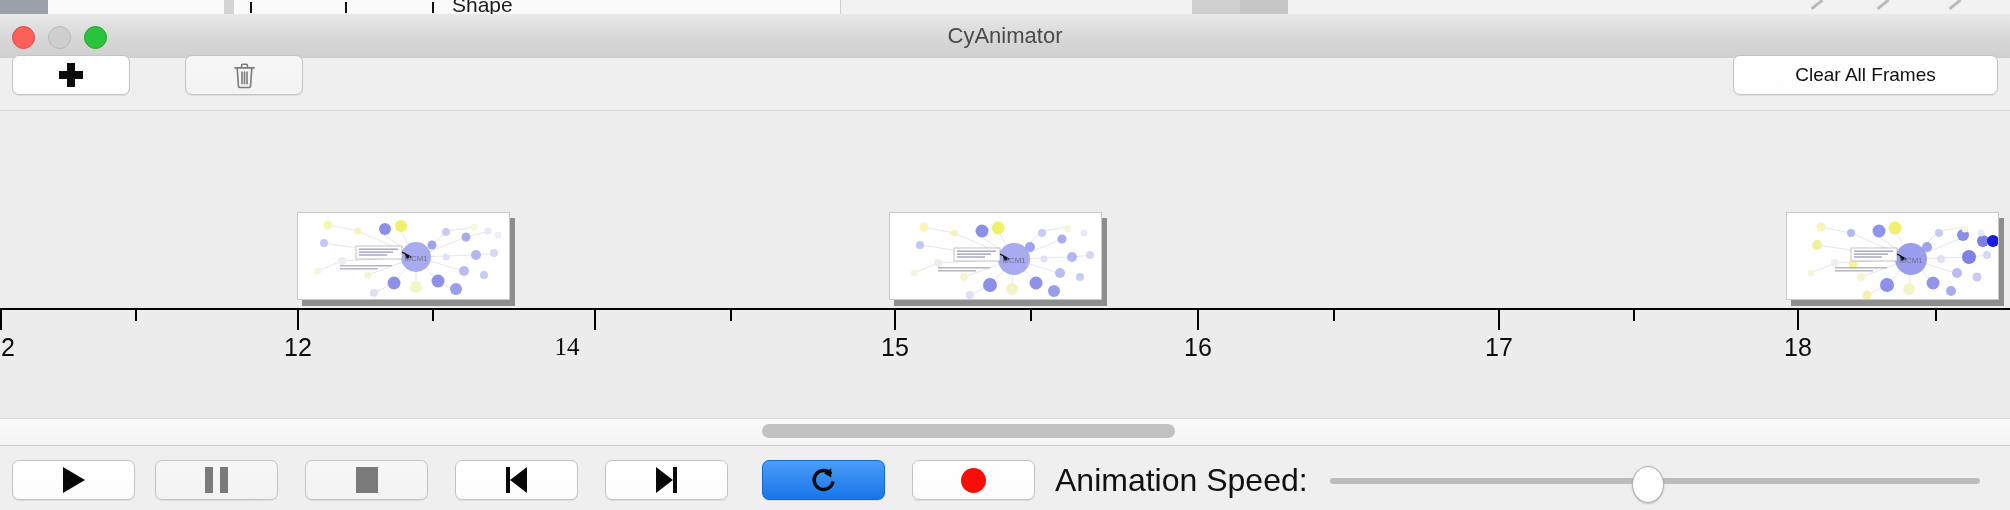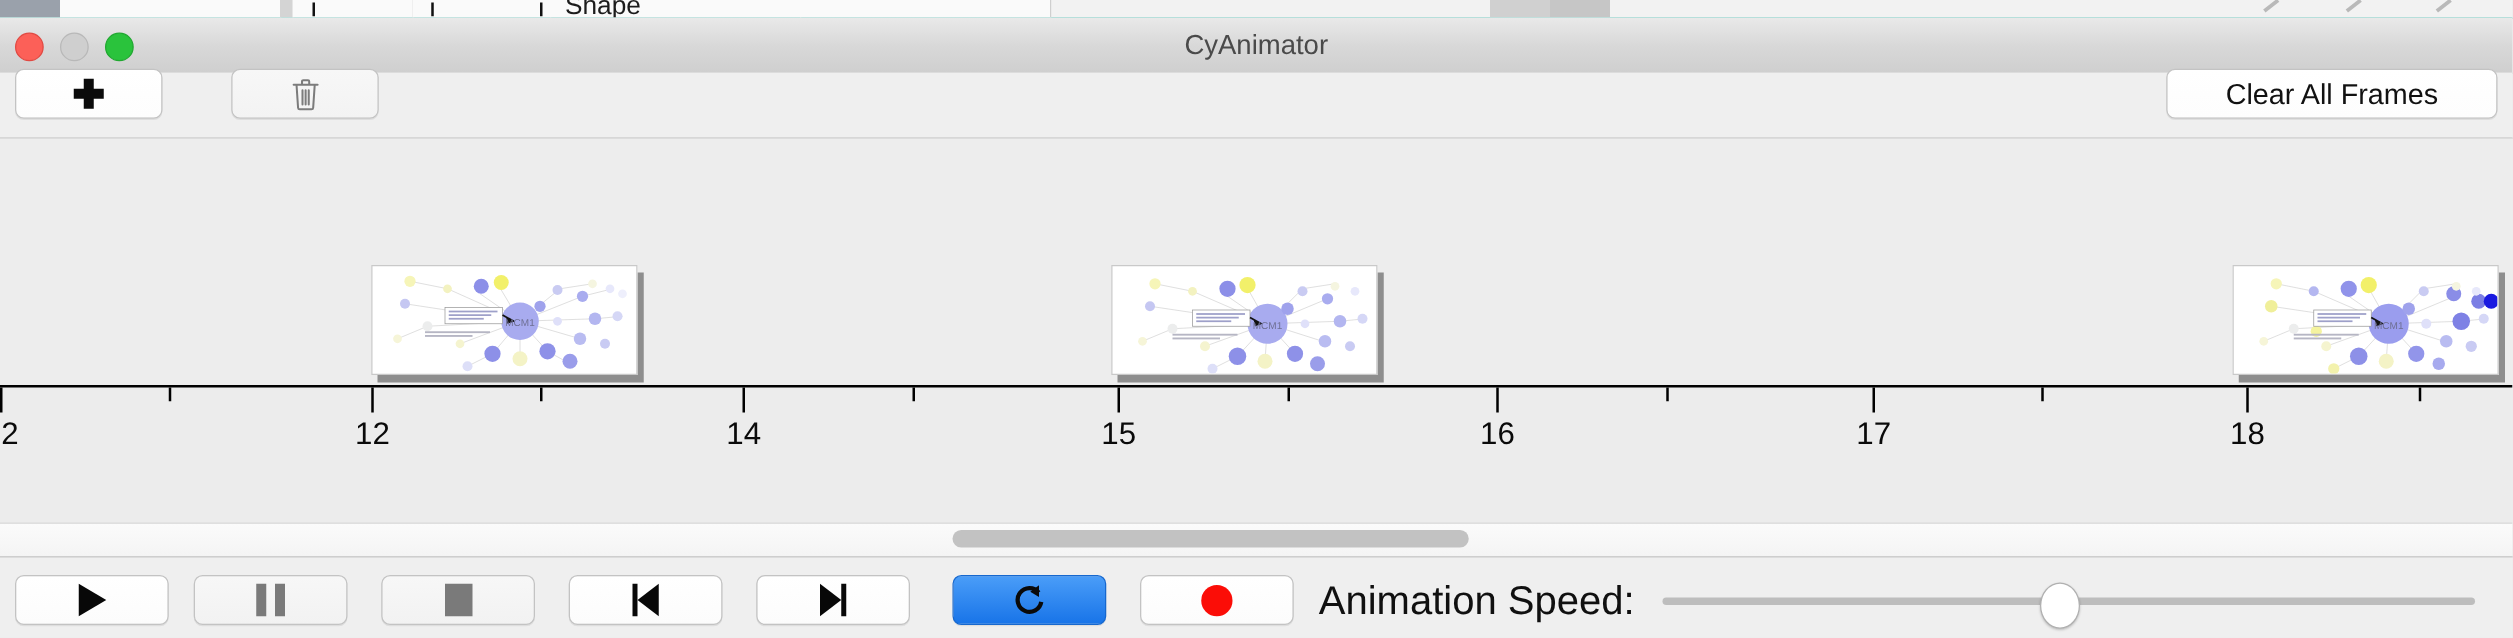--- a/index.html
+++ b/index.html
@@ -38,21 +38,21 @@
   
   .toolbar{position:absolute;left:0;top:58px;width:2010px;height:52px;
     background:#efefef;border-bottom:1px solid #9a9a9a;}
   .btn{position:absolute;border-radius:7px;border:1px solid #c3c3c3;
     box-sizing:border-box;display:flex;align-items:center;justify-content:center;
     box-shadow:0 1px 0 rgba(0,0,0,.07);}
   .btn.on{background:linear-gradient(to bottom,#ffffff,#fdfdfd);}
   .btn.off{background:linear-gradient(to bottom,#f7f7f7,#f3f3f3);}
   .btn-add{left:12px;top:55px;width:118px;height:40px;}
   .btn-del{left:185px;top:55px;width:118px;height:40px;}
-  .btn-clear{left:1733px;top:55px;width:265px;height:40px;font-size:23px;color:#111;}
+  .btn-clear{left:1733px;top:55px;width:265px;height:40px;font-size:19px;color:#111;}
 
   .ico-plus{position:relative;width:26px;height:26px;}
   .ico-plus:before,.ico-plus:after{content:"";position:absolute;background:#0b0b0b;}
   .ico-plus:before{left:9px;top:1px;width:8px;height:24px;}
   .ico-plus:after{left:1px;top:9px;width:24px;height:8px;}
   .ico-trash{width:23px;height:27px;}
 
   
   .timeline{position:absolute;left:0;top:110px;width:2010px;height:198px;
     background:#ededed;border-top:1px solid #d6d6d6;}
@@ -320,21 +320,21 @@
 
   <div class="axis"></div>
   <div id="ticks">
       <div class="tick maj" style="left: 0px;"></div>
       <div class="ticklabel" style="left: 1px;">12</div>
       <div class="tick min" style="left: 135px;"></div>
       <div class="tick maj" style="left: 297px;"></div>
       <div class="ticklabel" style="left: 298px;">12</div>
       <div class="tick min" style="left: 432px;"></div>
       <div class="tick maj" style="left: 594px;"></div>
-      <div class="ticklabel" style="left: 595px;">14</div>
+      <div class="ticklabel" style="left: 567px; font-family: Liberation Serif, serif;">14</div>
       <div class="tick min" style="left: 730px;"></div>
       <div class="tick maj" style="left: 894px;"></div>
       <div class="ticklabel" style="left: 895px;">15</div>
       <div class="tick min" style="left: 1030px;"></div>
       <div class="tick maj" style="left: 1197px;"></div>
       <div class="ticklabel" style="left: 1198px;">16</div>
       <div class="tick min" style="left: 1333px;"></div>
       <div class="tick maj" style="left: 1498px;"></div>
       <div class="ticklabel" style="left: 1499px;">17</div>
       <div class="tick min" style="left: 1633px;"></div>

